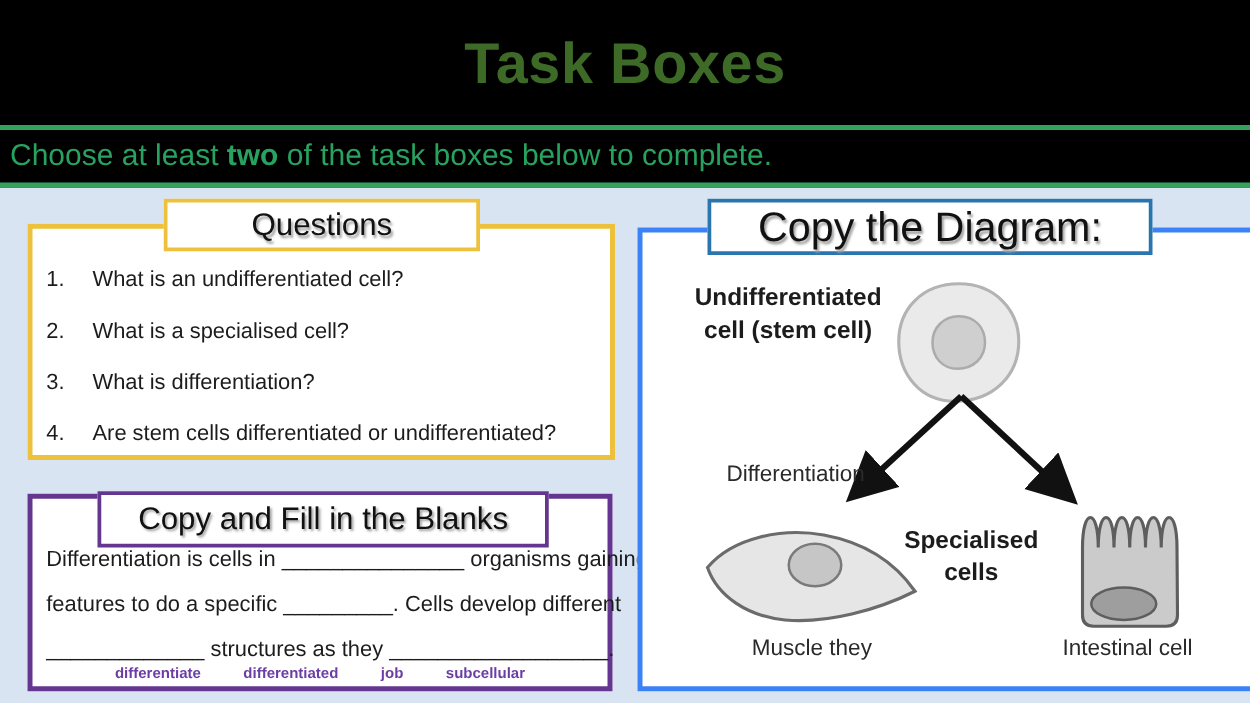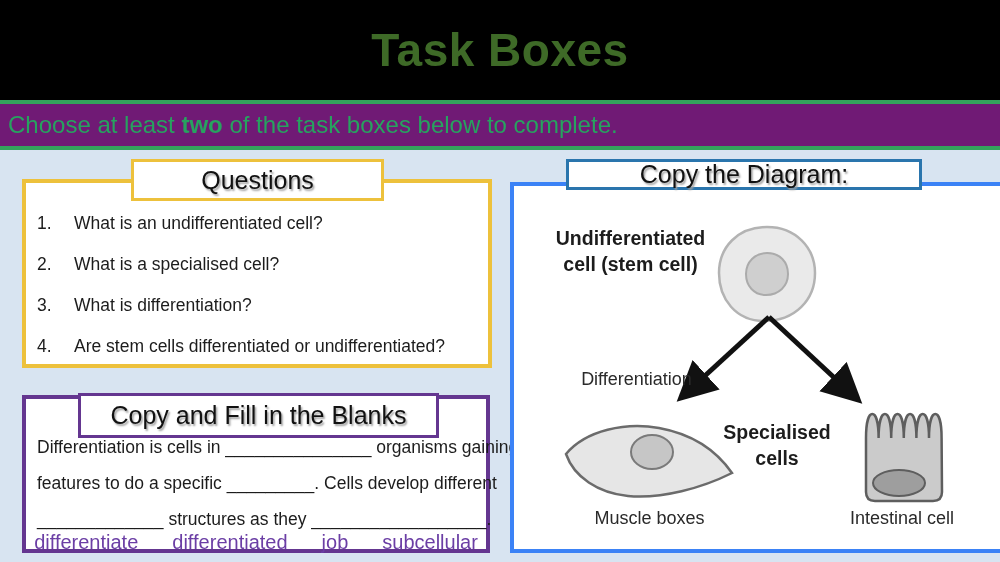--- a/index.html
+++ b/index.html
@@ -14,21 +14,21 @@
   .banner {
     position:absolute; left:0; top:0; width:1000px; height:100px;
     background:#000000;
     display:flex; align-items:center; justify-content:center;
   }
   .banner h1 {
     font-size:46px; font-weight:600; color:#3E6A27; letter-spacing:.5px;
   }
   .instruction-bar {
     position:absolute; left:0; top:100px; width:1000px; height:50px;
-    background:#701a75;
+    background:#000000;
     border-top:4px solid #33A35C; border-bottom:4px solid #33A35C;
     display:flex; align-items:center;
     padding-left:8px;
     font-size:24px; color:#27A25F;
   }
   .instruction-bar b { font-weight:700; }
 
   
   .task-box {
     position:absolute; background:#fff;
@@ -50,26 +50,26 @@
   .questions-list .q-num { width:37px; margin-left:11px; flex:none; }
 
   
   .fill-box { left:22px; top:395px; width:468px; height:158px; border:4px solid #643690; }
   .fill-title { left:78px; top:377px; width:361px; height:45px; border:3px solid #643690; font-size:25px;margin-top:16px; }
   .fill-body { position:absolute; left:11px; top:38px; width:446px; font-size:17.5px; color:#1c1c1c; }
   .fill-line { margin-bottom:15px; white-space:nowrap; }
   .word-bank {
     position:absolute; left:0; top:132px; width:100%;
     display:flex; justify-content:center; gap:34px;
-    font-size:20px; font-weight:400; color:#6B3EA5;
+    font-size:12px; font-weight:700; color:#6B3EA5;
   }
 
   
   .diagram-box { left:510px; top:182px; width:534px; height:371px; border:4px solid #3b82f6; }
-  .diagram-title { left:566px; top:159px; width:356px; height:31px; border:3px solid #2A75AD; font-size:25px; }
+  .diagram-title { left:566px; top:159px; width:356px; height:45px; border:3px solid #2A75AD; font-size:33px; }
   .diagram-box svg { position:absolute; left:0; top:0; width:462px; height:363px; }
 
   .dg-label { position:absolute; color:#1c1c1c; text-align:center; line-height:1.32; }
   .dg-bold { font-weight:700; font-size:19.5px; }
   .dg-reg  { font-size:18px; color:#2a2a2a; }
   .lbl-stem        { left:34px;  top:40px;  width:165px; }
   .lbl-process     { left:30px;  top:150px; width:185px;margin-top:32px; }
   .lbl-specialised { left:198px; top:234px; width:130px; }
   .lbl-muscle      { left:73px;  top:321px; width:125px; }
   .lbl-intestinal  { left:323px; top:321px; width:130px; }
@@ -165,15 +165,15 @@
                c 0,-16 3,-24 6.3,-24 c 3.3,0 6.3,8 6.3,24
                c 0,-16 3,-24 6.3,-24 c 3.3,0 6.3,8 6.3,24
                L 428,306 Q 428,315 419,315 L 361,315 Q 352,315 352,306 Z" fill="#CBCBCB" stroke="#5E5E5E" stroke-width="2.5"></path>
       <ellipse cx="385" cy="297" rx="26" ry="13" fill="#9E9E9E" stroke="#5E5E5E" stroke-width="2"></ellipse>
     </g>
   </svg>
 
   <div class="dg-label dg-bold lbl-stem">Undifferentiated cell (stem cell)</div>
   <div class="dg-label dg-reg lbl-process">Differentiation</div>
   <div class="dg-label dg-bold lbl-specialised">Specialised cells</div>
-  <div class="dg-label dg-reg lbl-muscle">Muscle boxes</div>
+  <div class="dg-label dg-reg lbl-muscle">Muscle they</div>
   <div class="dg-label dg-reg lbl-intestinal">Intestinal cell</div>
 </div>
 
 </body></html>

